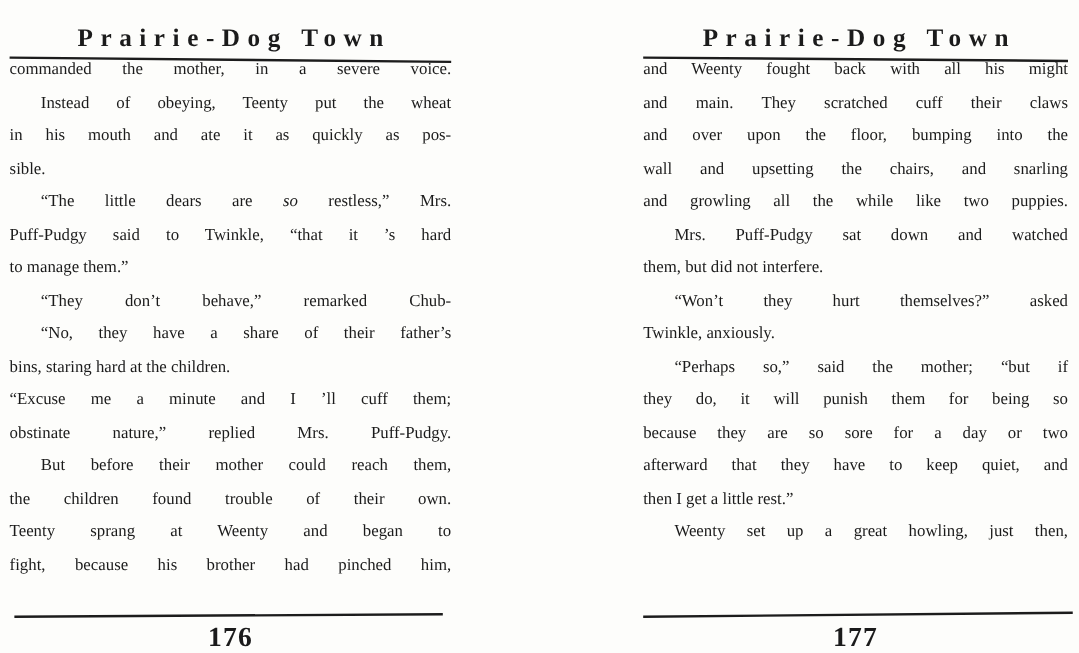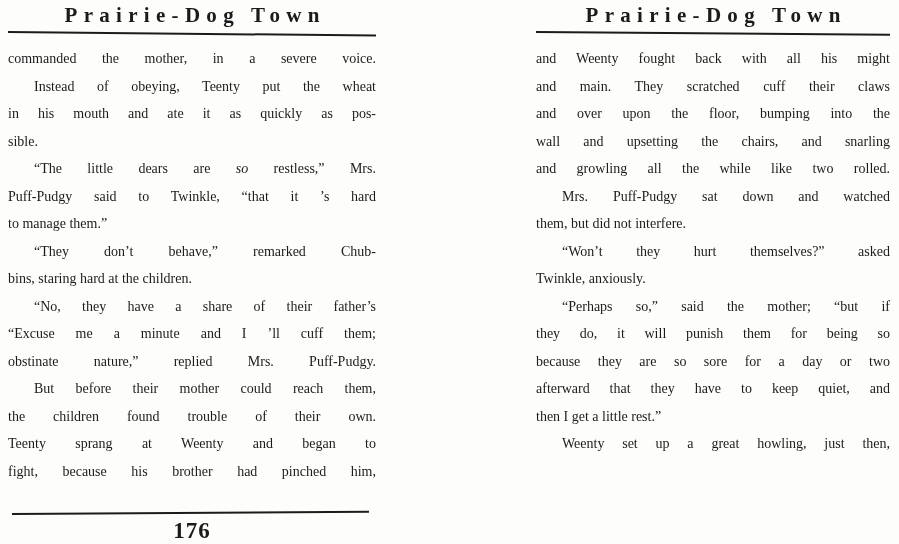--- a/index.html
+++ b/index.html
@@ -11,21 +11,21 @@
     overflow: hidden;
     position: relative;
     -webkit-font-smoothing: antialiased;
   }
   .spread { position: absolute; inset: 0; }
   .page { position: absolute; top: 0; height: 544px; }
   .page-left  { left: 8px;  width: 368px; }
   .page-right { left: 536px; width: 354px; }
 
   .running-head {
-    margin: 0; padding-top: 3px;
+    margin: 0; padding-top: 19px;
     font-size: 21px; font-weight: 700;
     letter-spacing: 0.30em;
     text-align: center; white-space: nowrap;
     text-indent: 0.30em; 
   }
   .head-rule {
     height: 2px; background: #1c1c1c;
     margin-top: 3px;
     transform-origin: left center;
   }
@@ -72,22 +72,22 @@
     </header>
     <div class="page-body" id="left-lines">
         <div class="line just">commanded the mother, in a severe voice.</div>
         <div class="line indent just">Instead of obeying, Teenty put the wheat</div>
         <div class="line just">in his mouth and ate it as quickly as pos-</div>
         <div class="line">sible.</div>
         <div class="line indent just">“The little dears are <i>so</i> restless,” Mrs.</div>
         <div class="line just">Puff-Pudgy said to Twinkle, “that it ’s hard</div>
         <div class="line">to manage them.”</div>
         <div class="line indent just">“They don’t behave,” remarked Chub-</div>
+        <div class="line indent just">“No, they have a share of their father’s</div>
         <div class="line">bins, staring hard at the children.</div>
-        <div class="line indent just">“No, they have a share of their father’s</div>
         <div class="line just">“Excuse me a minute and I ’ll cuff them;</div>
         <div class="line just">obstinate nature,” replied Mrs. Puff-Pudgy.</div>
         <div class="line indent just">But before their mother could reach them,</div>
         <div class="line just">the children found trouble of their own.</div>
         <div class="line just">Teenty sprang at Weenty and began to</div>
         <div class="line just">fight, because his brother had pinched him,</div>
       </div>
     <footer class="page-footer">
       <div class="foot-rule"></div>
       <div class="folio">176</div>
@@ -97,27 +97,31 @@
   <section class="page page-right">
     <header>
       <h1 class="running-head">Prairie-Dog Town</h1>
       <div class="head-rule"></div>
     </header>
     <div class="page-body" id="right-lines">
         <div class="line just">and Weenty fought back with all his might</div>
         <div class="line just">and main. They scratched cuff their claws</div>
         <div class="line just">and over upon the floor, bumping into the</div>
         <div class="line just">wall and upsetting the chairs, and snarling</div>
-        <div class="line just">and growling all the while like two rolled.</div>
+        <div class="line just">and growling all the while like two puppies.</div>
         <div class="line indent just">Mrs. Puff-Pudgy sat down and watched</div>
         <div class="line">them, but did not interfere.</div>
         <div class="line indent just">“Won’t they hurt themselves?” asked</div>
         <div class="line">Twinkle, anxiously.</div>
         <div class="line indent just">“Perhaps so,” said the mother; “but if</div>
         <div class="line just">they do, it will punish them for being so</div>
         <div class="line just">because they are so sore for a day or two</div>
         <div class="line just">afterward that they have to keep quiet, and</div>
         <div class="line">then I get a little rest.”</div>
         <div class="line indent just">Weenty set up a great howling, just then,</div>
       </div>
+    <footer class="page-footer">
+      <div class="foot-rule"></div>
+      <div class="folio">177</div>
+    </footer>
   </section>
 
 </div>
 
 </body></html>

